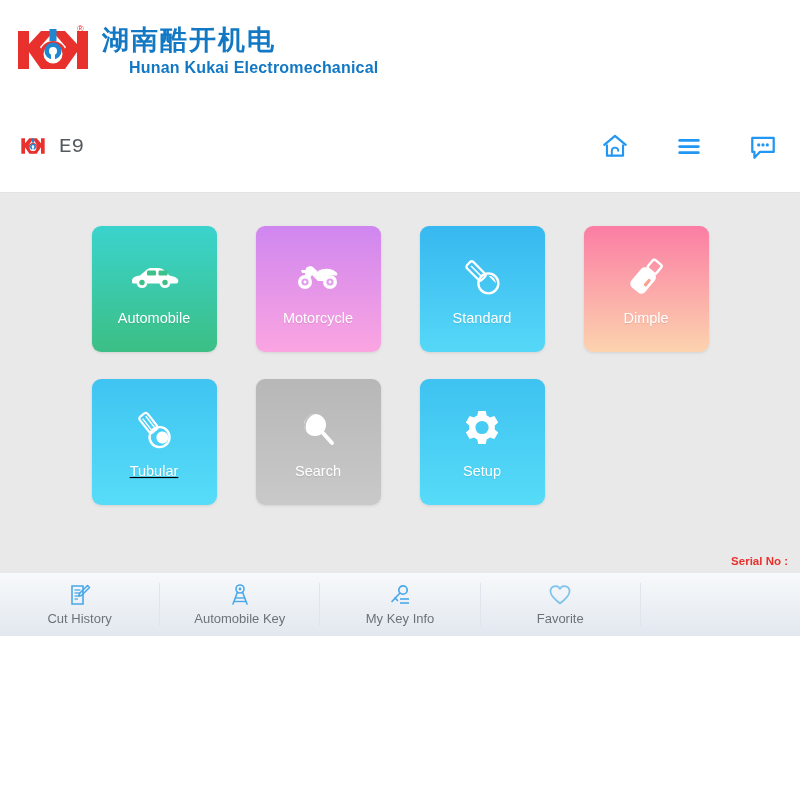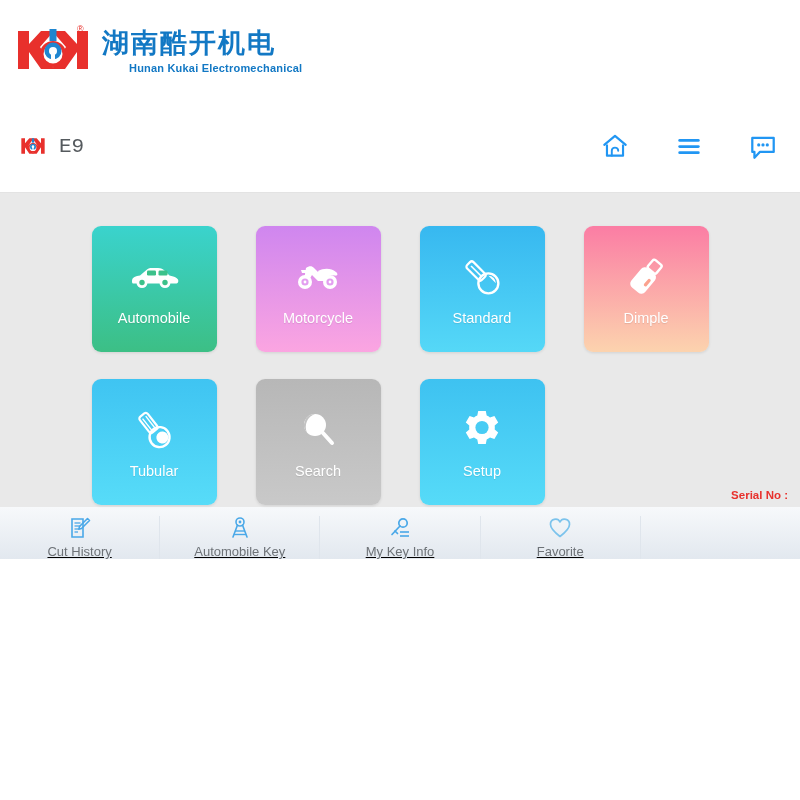--- a/index.html
+++ b/index.html
@@ -24,21 +24,21 @@
   .brand-text { margin-left: 10px; display: flex; flex-direction: column; justify-content: center; }
   .brand-cn {
     font-size: 27px;
     font-weight: bold;
     color: #1278c4;
     letter-spacing: 2px;
     line-height: 1.25;
     font-family: "DejaVu Sans", sans-serif;
   }
   .brand-en {
-    font-size: 11px;
+    font-size: 16px;
     font-weight: bold;
     color: #1278c4;
     letter-spacing: .2px;
     margin-top: 3px;
     padding-left: 27px;
   }
 
   
   .app-bar {
     height: 93px;
@@ -50,21 +50,21 @@
   }
   .app-bar-left { display: flex; align-items: center; gap: 13px; }
   .app-mini-logo { width: 26px; height: 26px; flex: none; }
   .app-title { font-size: 21px; color: #555a5e; font-family: Liberation Mono, monospace; }
   .app-bar-spacer { flex: 1; }
   .app-bar-icons { display: flex; align-items: center; gap: 44px; }
   .bar-icon { width: 30px; height: 30px; display: block; cursor: pointer; }
 
   
   .content {
-    height: 314px;
+    height: 380px;
     background: #e9e9e9;
     position: relative;
     padding-top: 33px;
   }
   .tile-grid {
     display: grid;
     grid-template-columns: repeat(4, 125px);
     grid-template-rows: repeat(2, 126px);
     column-gap: 39px;
     row-gap: 27px;
@@ -93,40 +93,39 @@
     color: #ffffff;
     font-size: 14.5px;
     text-shadow: 0 1px 1px rgba(0,0,0,.10);
   }
 
   .t-automobile  { background: linear-gradient(180deg,#3ad3cd 0%,#3cbf85 100%); }
   .t-motorcycle  { background: linear-gradient(180deg,#cf86ef 0%,#fba5e1 100%); }
   .t-standard    { background: linear-gradient(180deg,#37b8f0 0%,#55d8f7 100%); }
   .t-chinesecar  { background: linear-gradient(180deg,#a983f0 0%,#b7b3ef 100%); }
   .t-dimple      { background: linear-gradient(180deg,#fb7da4 0%,#fcd3ae 100%); }
-  .t-tubular     { background: linear-gradient(180deg,#3fc4f2 0%,#57dcf8 100%); }
+  .t-tubular     { background: linear-gradient(180deg,#3fc4f2 0%,#57dcf8 100%); text-decoration: underline; }
   .t-search      { background: linear-gradient(180deg,#b7b7b7 0%,#c9c9c9 100%); }
   .t-setup       { background: linear-gradient(180deg,#3ec2f1 0%,#56dbf8 100%); }
 
   .serial-no {
     position: absolute;
     right: 12px;
     bottom: 6px;
     color: #e8302c;
     font-size: 11.5px;
     font-weight: bold;
   }
 
   
   .bottom-nav {
-    height: 52px;
+    height: 63px;
     background: linear-gradient(180deg,#f7f9fb 0%,#e2e8ef 100%);
     display: flex;
-    align-items: flex-end;
-    text-decoration: underline;
+    align-items: center;
   }
   .nav-item {
     flex: 1;
     display: flex;
     flex-direction: column;
     align-items: center;
     justify-content: center;
     gap: 4px;
     cursor: pointer;
     border-right: 1px solid #dfe5ec;

